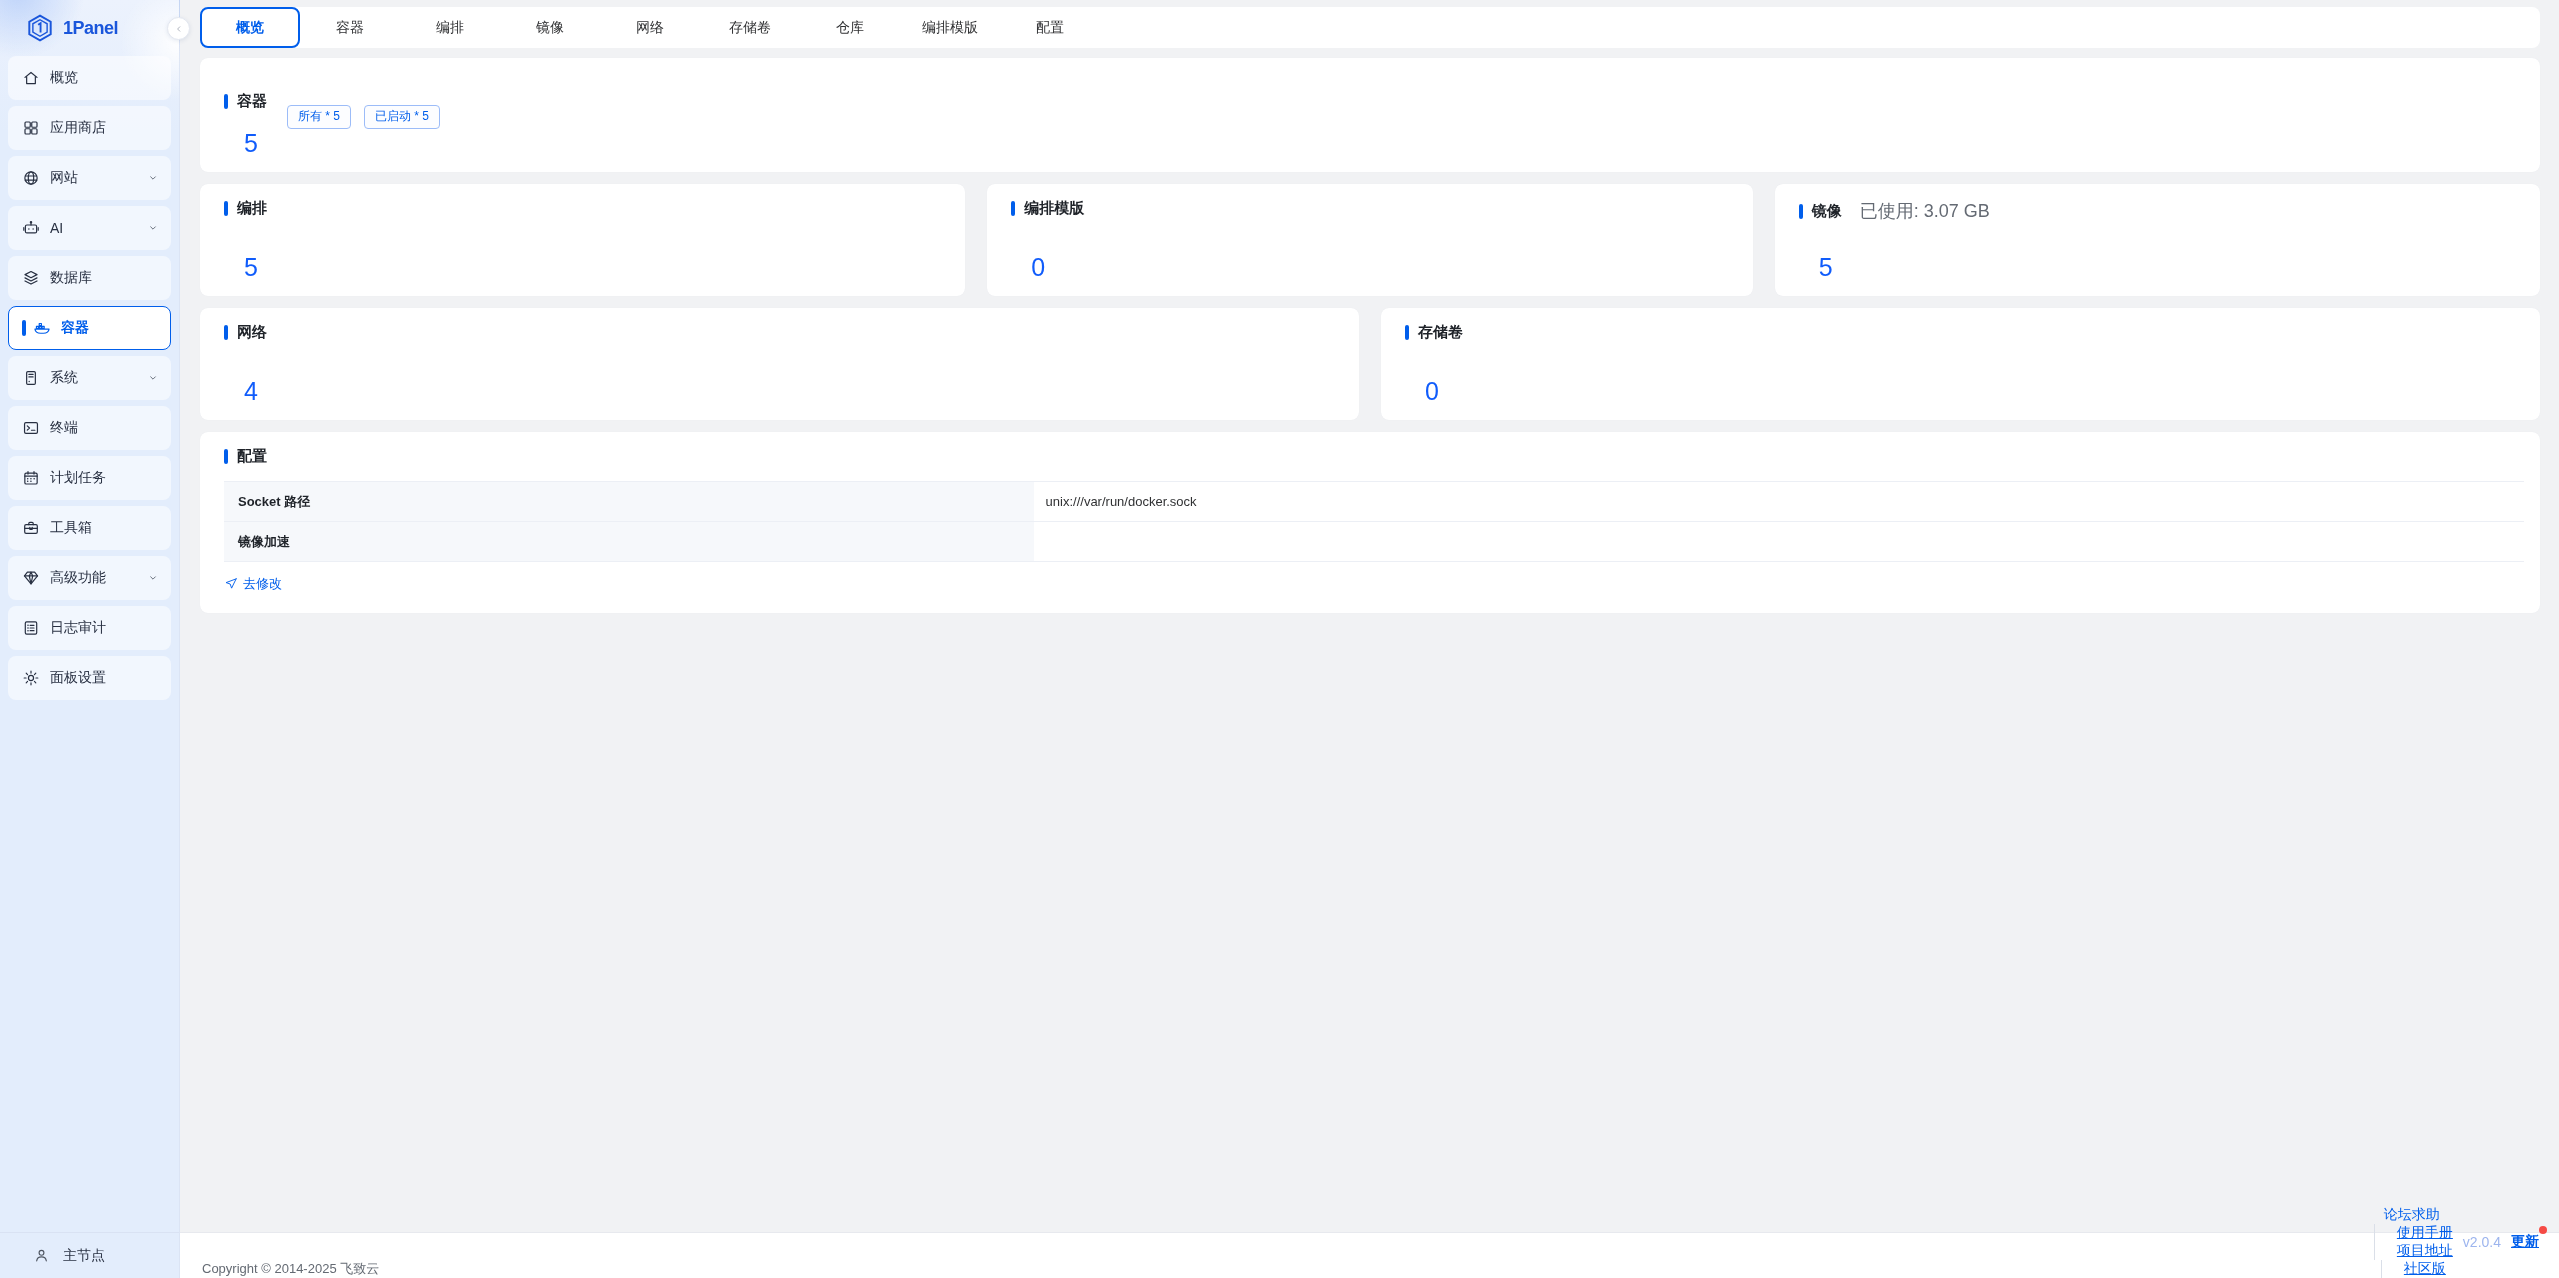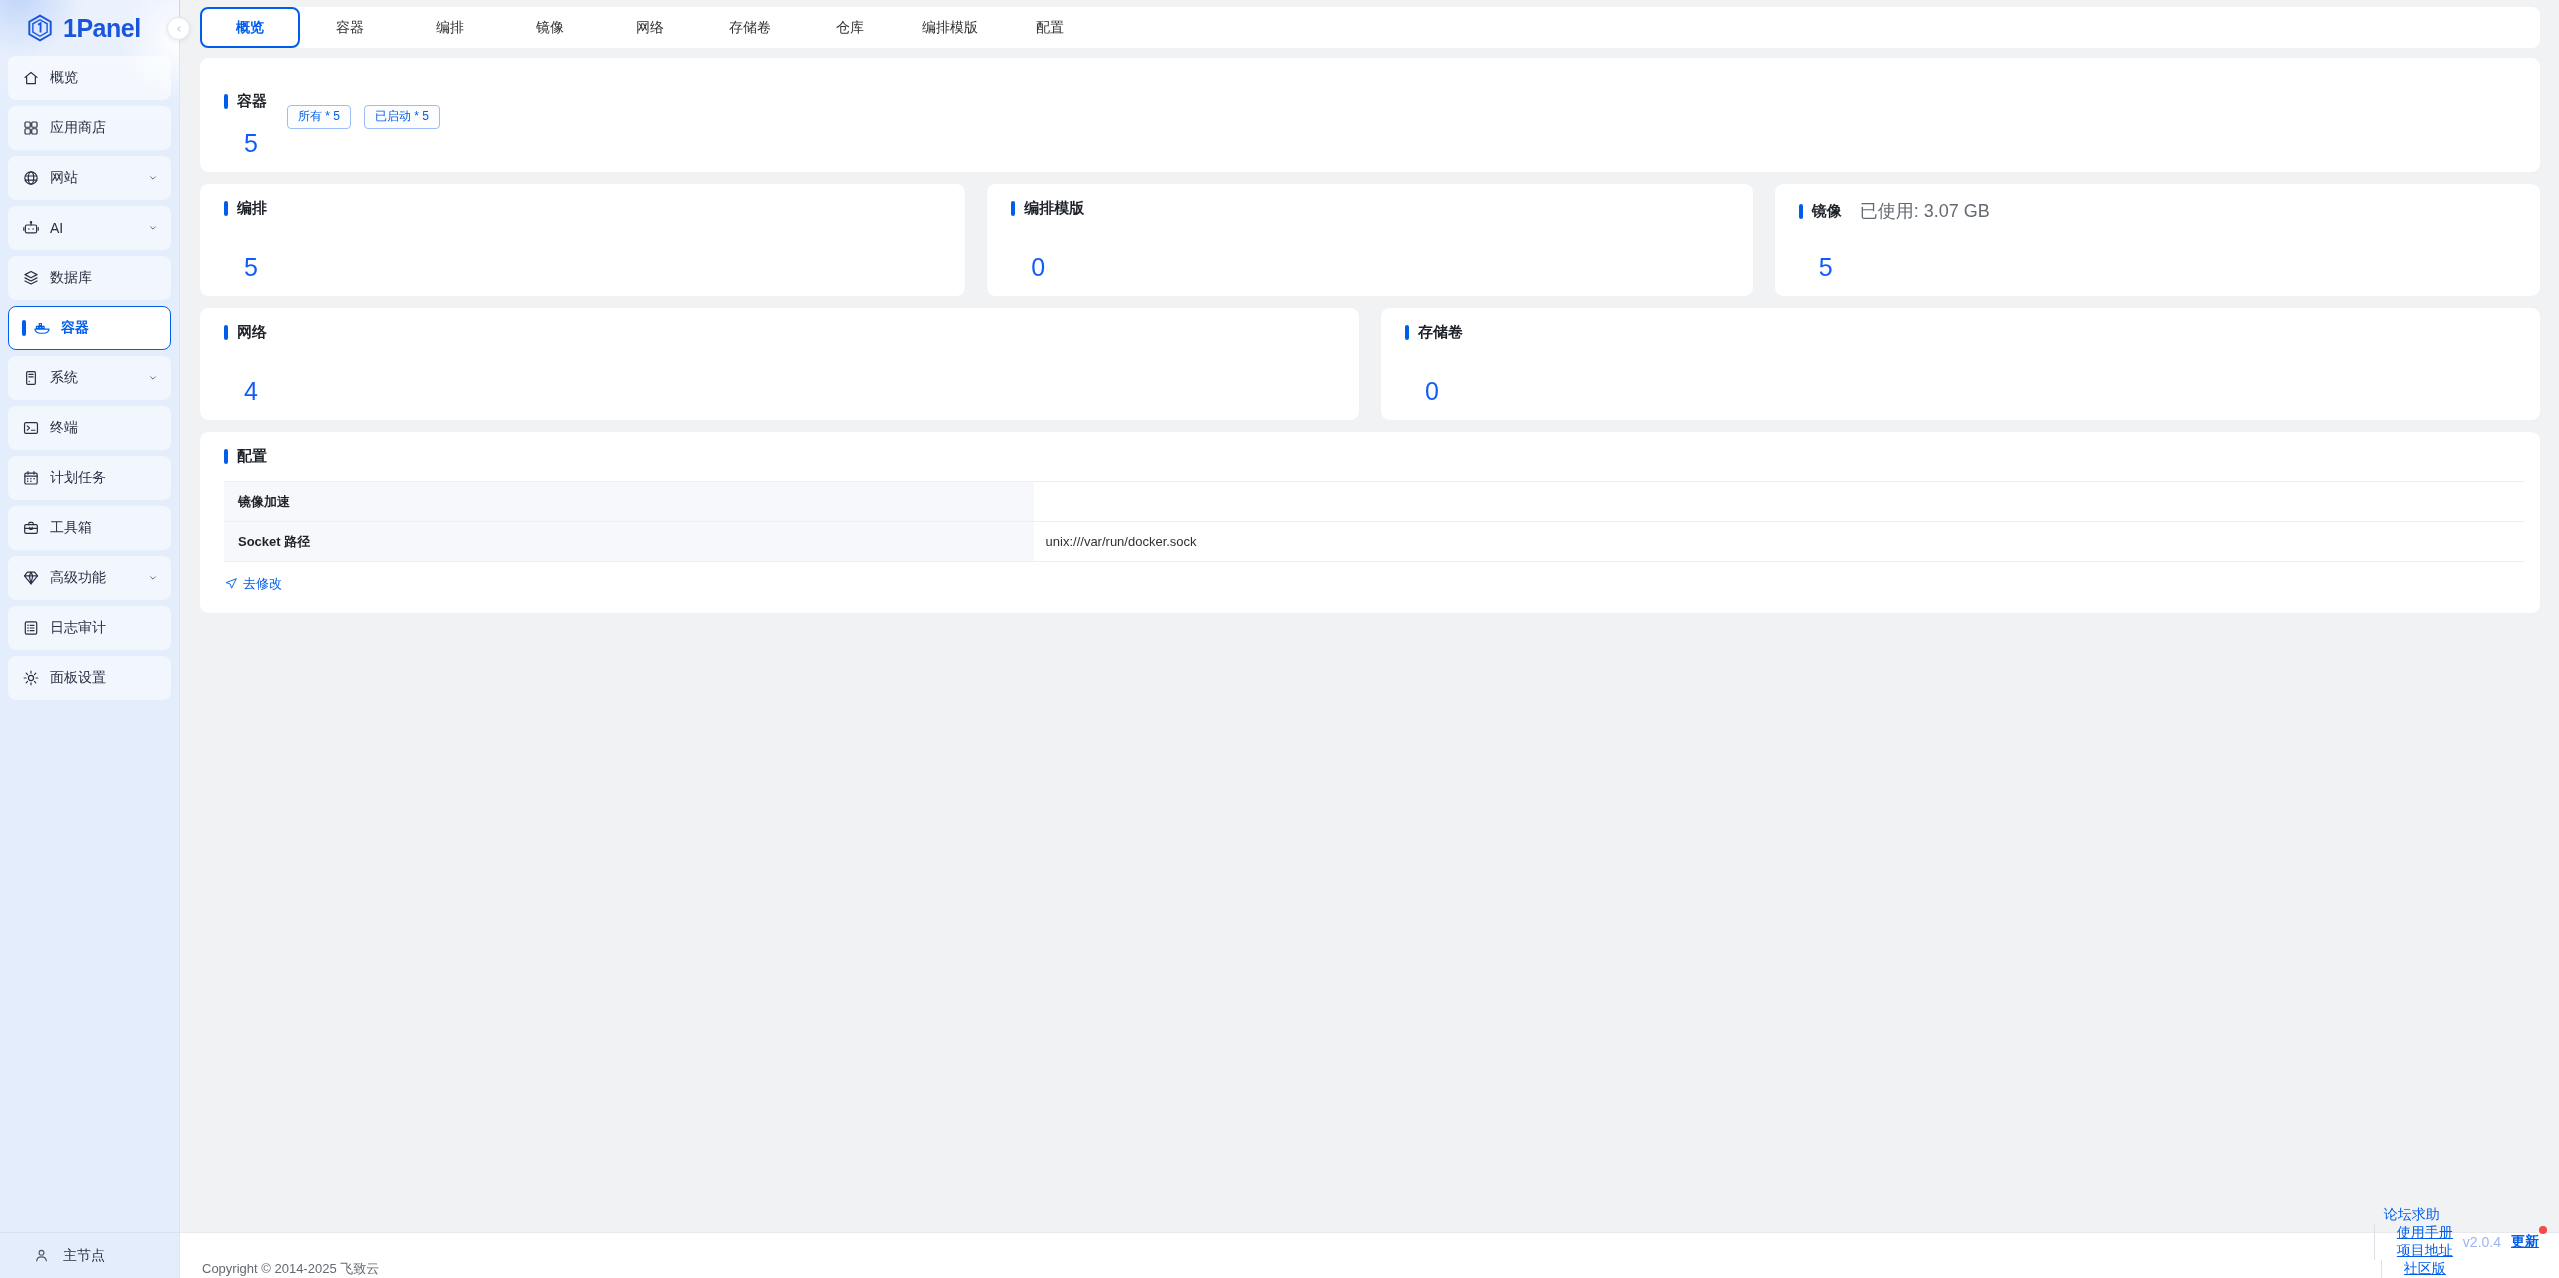--- a/index.html
+++ b/index.html
@@ -25,21 +25,21 @@
     position:relative;width:180px;flex:0 0 180px;height:100%;
     display:flex;flex-direction:column;
     background:
       radial-gradient(95px 95px at 18px -8px, rgba(167,196,248,.65), rgba(167,196,248,0) 70%),
       radial-gradient(80px 80px at 178px 42px, rgba(255,255,255,.95), rgba(255,255,255,0) 72%),
       linear-gradient(180deg,#ecf2fd 0,var(--sidebar-bg) 130px,var(--sidebar-bg) 100%);
     border-right:1px solid rgba(31,35,41,.04);
   }
   .logo-row{height:56px;display:flex;align-items:center;padding-left:25px;gap:8px;cursor:pointer;}
   .logo-hex{color:#1a56db;}
-  .logo-text{font-size:25px;font-weight:800;color:#1a56db;letter-spacing:-.5px;}
+  .logo-text{font-size:18px;font-weight:800;color:#1a56db;letter-spacing:-.5px;}
   .collapse-btn{
     position:absolute;top:17px;right:-11px;width:23px;height:23px;border-radius:50%;
     background:#fff;border:1px solid #e3e7f0;box-shadow:0 1px 4px rgba(30,60,120,.10);
     display:flex;align-items:center;justify-content:center;color:#9aa1ad;cursor:pointer;z-index:5;
   }
   .menu{display:flex;flex-direction:column;gap:6px;padding:0 8px;}
   .menu-item{
     height:44px;border-radius:8px;display:flex;align-items:center;
     padding:0 10px 0 13px;background:rgba(255,255,255,.55);
     border:1.5px solid transparent;color:#283042;cursor:pointer;
@@ -472,27 +472,27 @@
     </div>
 
     <div class="card config-card">
       <div class="card-head">
         <span class="tbar"></span>
         <span class="card-title">配置</span>
       </div>
       <div class="cfg-table">
 
           <div class="cfg-row">
+            <div class="cfg-label">Socket 路径</div>
+            <div class="cfg-value">unix:///var/run/docker.sock</div>
+          </div>
+
+          <div class="cfg-row">
             <div class="cfg-label">镜像加速</div>
             <div class="cfg-value"></div>
-          </div>
-
-          <div class="cfg-row">
-            <div class="cfg-label">Socket 路径</div>
-            <div class="cfg-value">unix:///var/run/docker.sock</div>
           </div>
         </div>
       <div class="edit-link">
         <span class="e-icon">
             <svg viewBox="0 0 24 24" fill="none" stroke="currentColor" stroke-width="1.6" stroke-linecap="round" stroke-linejoin="round">
               <path d="M20.8 3.2 3.6 9.6l7 2.4 2.4 7.1 7.8-15.9Z"></path>
             </svg>
           </span>
         <span>去修改</span>
       </div>

